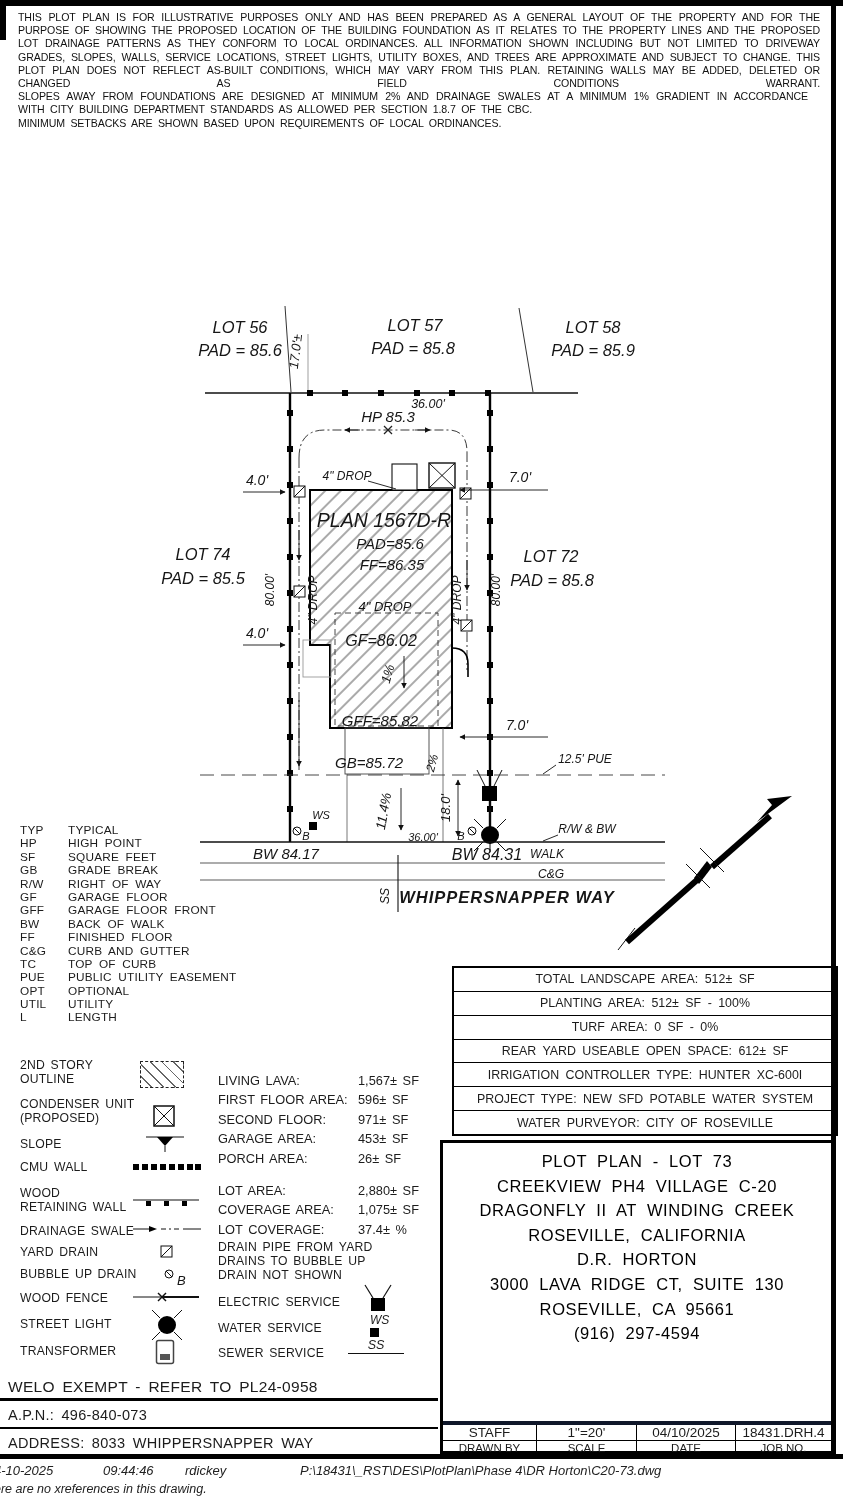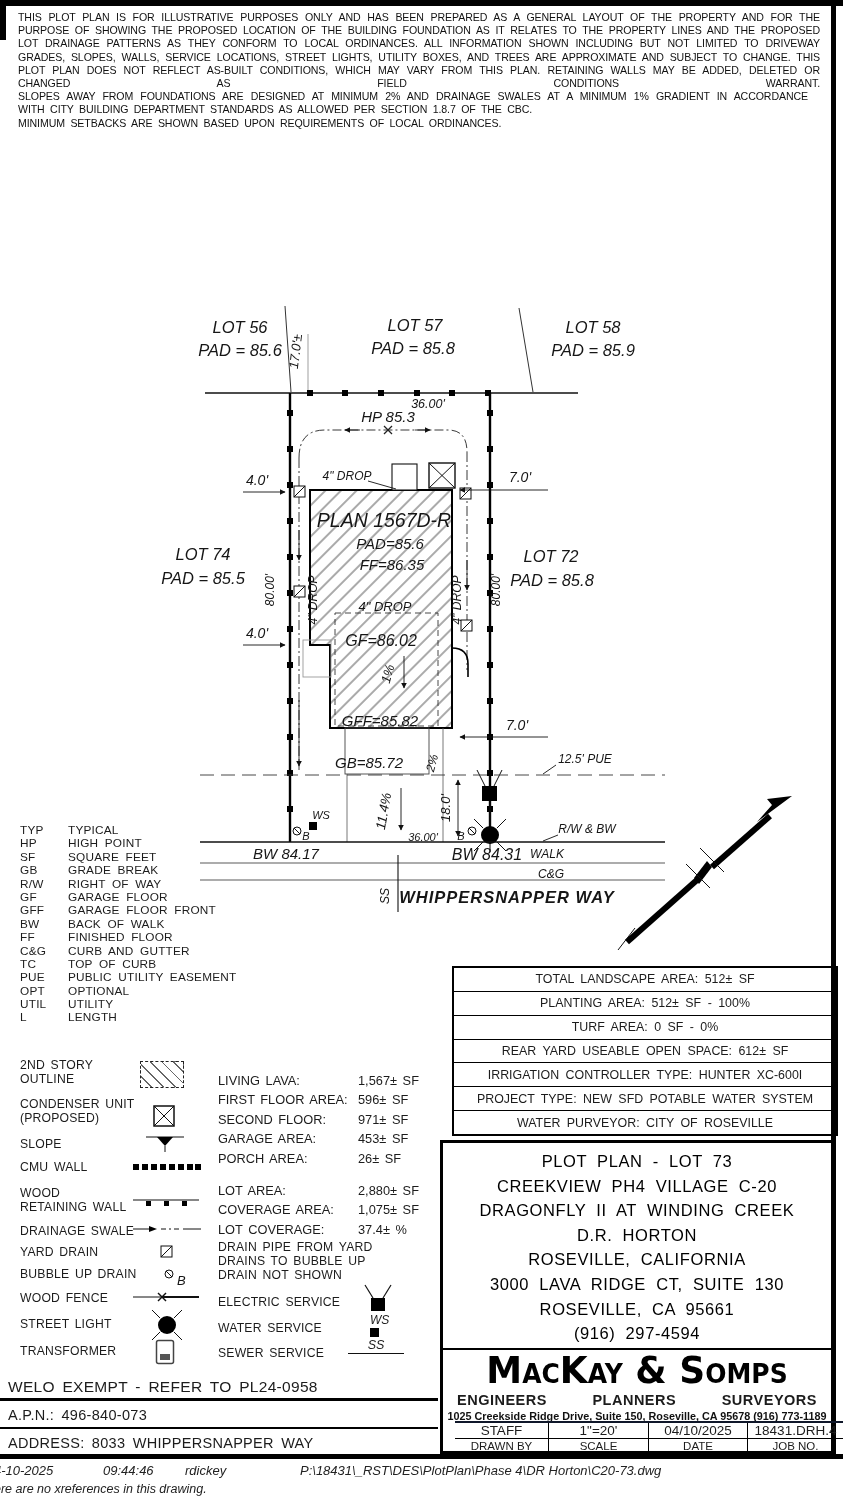--- a/index.html
+++ b/index.html
@@ -30,21 +30,21 @@
   .tblock{position:absolute;left:440px;top:1140px;width:394px;height:314px;border:3px solid #000;box-sizing:border-box;}
   .tb-lines{position:absolute;left:0;top:6px;width:100%;text-align:center;}
   .tb-lines div{font-size:16.5px;line-height:24.6px;letter-spacing:0.6px;word-spacing:5px;color:#000000;}
   .firm{position:absolute;left:0;top:205px;width:100%;border-top:2px solid #000;}
   .logo{width:100%;text-align:center;font-family:"DejaVu Sans",sans-serif;font-weight:900;
         font-variant:small-caps;font-size:36px;line-height:40px;letter-spacing:0px;
         transform:scaleY(1.05);color:#000;}
   .roles{display:flex;justify-content:space-between;padding:0 14px;margin-top:2px;
          font-size:14.5px;font-weight:bold;letter-spacing:0.5px;}
   .firmaddr{width:100%;text-align:center;font-size:10.8px;font-weight:bold;margin-top:2px;color:#111;}
-  .stamp{position:absolute;left:12px;top:278px;width:100%;height:30px;border-top:2px solid #0f172a;
+  .stamp{position:absolute;left:0;top:278px;width:100%;height:30px;border-top:4px solid #0f172a;
          display:grid;grid-template-columns:94px 100px 99px 95px;grid-template-rows:16px 14px;}
   .stamp>div{display:flex;align-items:center;justify-content:center;border-right:1.5px solid #000;}
   .stamp>div:nth-child(4n){border-right:none;}
   .stamp .r1{font-size:13.5px;border-bottom:1.5px solid #000;}
   .stamp .r2{font-size:11.5px;}
   
   .parcel{font-size:15.5px;letter-spacing:0.3px;word-spacing:3px;}
   .hline{position:absolute;background:#000;}
   
   .foot{font-size:13px;font-style:italic;color:#222;}
@@ -488,34 +488,25 @@
   <div class="hline" style="left:0;top:1398px;width:438px;height:3px;"></div>
   <div class="t parcel" style="left:8px;top:1407px;font-size:14.5px;">A.P.N.: 496-840-073</div>
   <div class="hline" style="left:0;top:1427px;width:438px;height:2px;"></div>
   <div class="t parcel" style="left:8px;top:1435px;font-size:14.5px;">ADDRESS: 8033 WHIPPERSNAPPER WAY</div>
 
   <div class="tblock">
     <div class="tb-lines">
       <div>PLOT PLAN - LOT 73</div>
       <div>CREEKVIEW PH4 VILLAGE C-20</div>
       <div>DRAGONFLY II AT WINDING CREEK</div>
+      <div>ROSEVILLE, CALIFORNIA</div>
       <div>D.R. HORTON</div>
-      <div>ROSEVILLE, CALIFORNIA</div>
       <div>3000 LAVA RIDGE CT, SUITE 130</div>
       <div>ROSEVILLE, CA 95661</div>
       <div>(916) 297-4594</div>
-    </div>
-    <div class="firm">
-      <div class="logo">MacKay &amp; Somps</div>
-      <div class="roles">
-        <span>ENGINEERS</span>
-        <span>PLANNERS</span>
-        <span>SURVEYORS</span>
-      </div>
-      <div class="firmaddr">1025 Creekside Ridge Drive, Suite 150, Roseville, CA 95678  (916) 773-1189</div>
     </div>
     <div class="stamp">
       <div class="r1">STAFF</div>
       <div class="r1">1"=20'</div>
       <div class="r1">04/10/2025</div>
       <div class="r1">18431.DRH.4</div>
       <div class="r2">DRAWN BY</div>
       <div class="r2">SCALE</div>
       <div class="r2">DATE</div>
       <div class="r2">JOB NO.</div>

